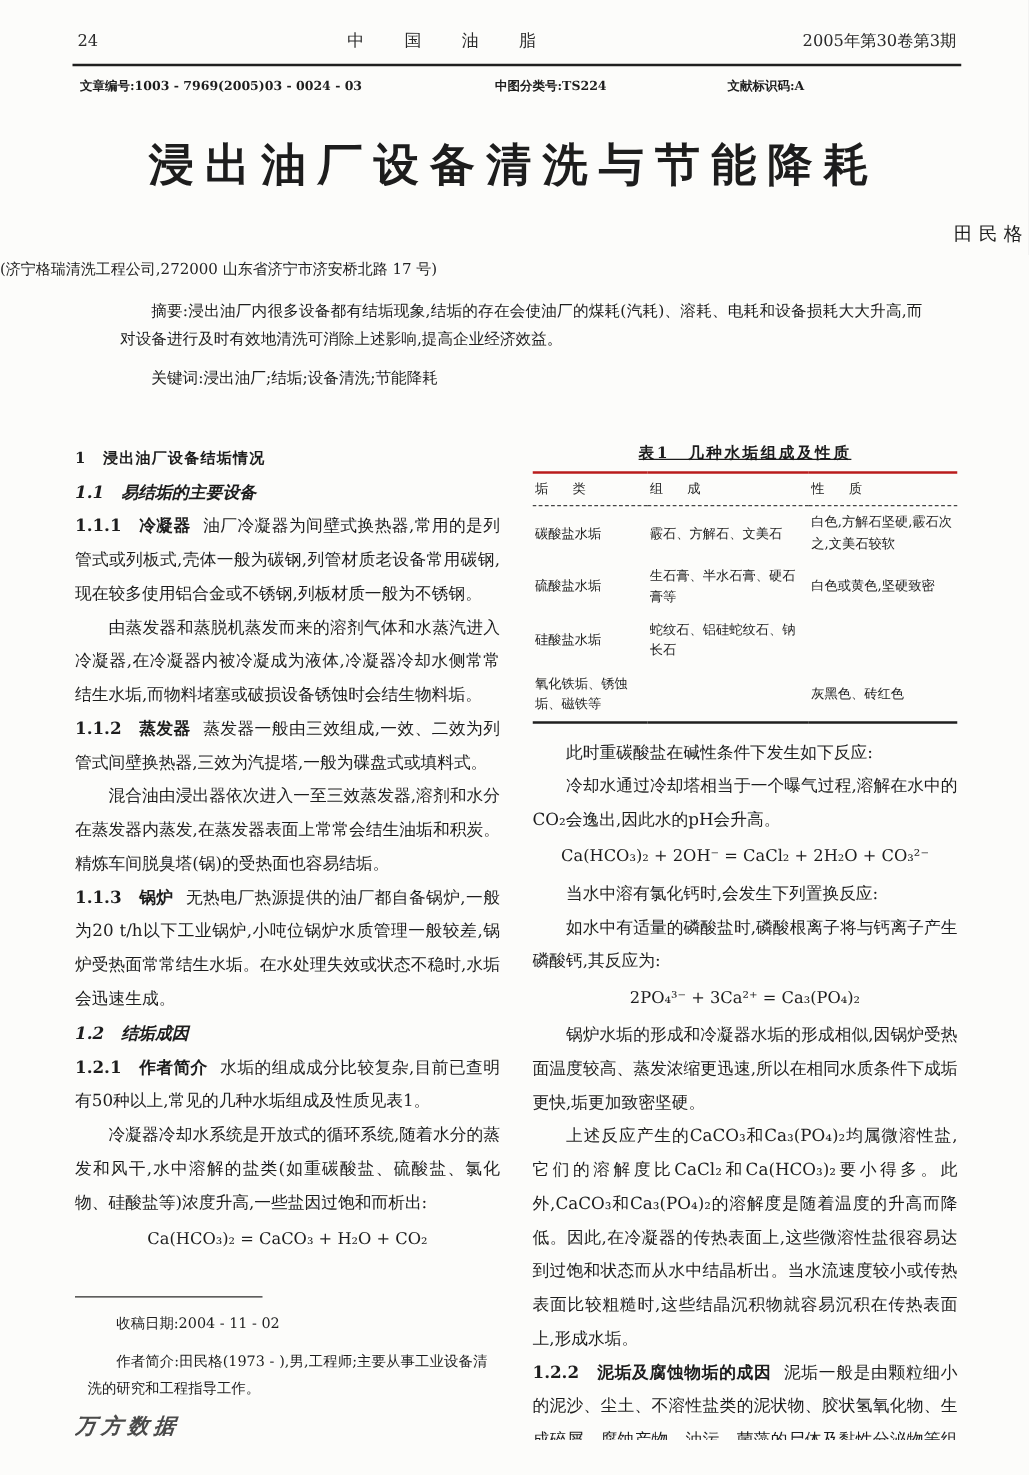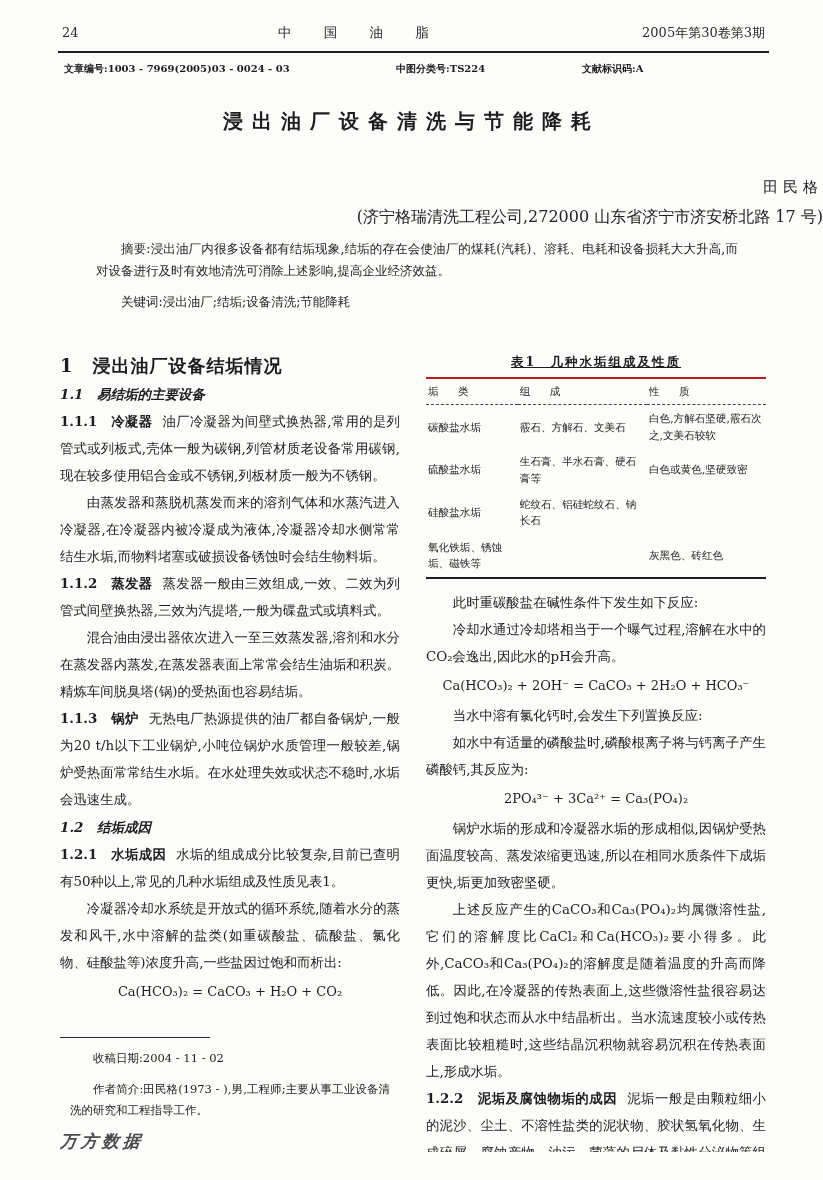--- a/index.html
+++ b/index.html
@@ -12,38 +12,38 @@
   .hdr{position:absolute;top:24px;left:62px;right:58px;display:flex;
        justify-content:space-between;align-items:baseline;font-size:13px;color:#2a2a2a;}
   .hdr .journal{letter-spacing:14px;font-size:13.5px;}
   .hdr-rule{position:absolute;top:51px;left:58px;right:54px;border-top:2.5px solid #1f1f1f;}
   .meta{position:absolute;top:62px;left:64px;right:58px;display:flex;
         font-weight:bold;font-size:10px;white-space:nowrap;}
   .meta .m1{width:332px;}
   .meta .m2{width:186px;}
   
   .title{position:absolute;top:108px;left:0;width:100%;text-align:center;
-         font-size:20px;font-weight:bold;letter-spacing:9px;}
+         font-size:36px;font-weight:bold;letter-spacing:9px;}
   .author{position:absolute;top:178px;left:0;width:100%;text-align:right;
           font-size:15px;letter-spacing:5px;}
-  .affil{position:absolute;top:207px;left:0;width:100%;text-align:right;
-         font-size:16px;color:#222;}
+  .affil{position:absolute;top:207px;left:0;width:100%;text-align:left;
+         font-size:12px;color:#222;}
   
   .abs{position:absolute;top:238px;left:96px;width:642px;font-size:12.5px;
        line-height:22px;text-align:justify;}
   .abs p{margin:0;text-indent:2em;}
   .abs .kw{margin-top:9px;}
   
   .cols{position:absolute;top:352px;left:60px;right:56px;height:800px;
         display:flex;gap:26px;}
   .col{width:340px;display:flex;flex-direction:column;overflow:hidden;}
   .body-txt{font-size:13.4px;line-height:27px;text-align:justify;}
   .body-txt p{margin:0;text-indent:2em;}
   .body-txt p.flush{text-indent:0;}
-  .h1{font-weight:bold;font-size:18px;line-height:28px;letter-spacing:1px;}
+  .h1{font-weight:bold;font-size:12px;line-height:28px;letter-spacing:1px;}
   .h2{font-weight:bold;font-style:italic;font-size:13.5px;line-height:28px;}
   .plabel{font-weight:bold;margin-right:10px;}
   .eq{text-align:center;text-indent:0 !important;font-size:13px;line-height:32px;
       font-family:"DejaVu Serif","Liberation Serif",serif;}
   
   .t-title{text-align:center;font-weight:bold;font-size:12.5px;margin:2px 0 6px 0;
            letter-spacing:2px;text-decoration:underline;}
   table.sct{width:100%;border-collapse:collapse;font-size:10.6px;line-height:1.55;
             border-top:2px solid #b91c1c;border-bottom:2px solid #1f1f1f;
             text-align:left;margin-bottom:10px;}
@@ -92,21 +92,21 @@
     <div class="col">
       <div class="body-txt">
         <div class="h1">1　浸出油厂设备结垢情况</div>
         <div class="h2">1.1　易结垢的主要设备</div>
         <p class="flush"><span class="plabel">1.1.1　冷凝器</span><span>油厂冷凝器为间壁式换热器,常用的是列管式或列板式,壳体一般为碳钢,列管材质老设备常用碳钢,现在较多使用铝合金或不锈钢,列板材质一般为不锈钢。</span></p>
         <p>由蒸发器和蒸脱机蒸发而来的溶剂气体和水蒸汽进入冷凝器,在冷凝器内被冷凝成为液体,冷凝器冷却水侧常常结生水垢,而物料堵塞或破损设备锈蚀时会结生物料垢。</p>
         <p class="flush"><span class="plabel">1.1.2　蒸发器</span><span>蒸发器一般由三效组成,一效、二效为列管式间壁换热器,三效为汽提塔,一般为碟盘式或填料式。</span></p>
         <p>混合油由浸出器依次进入一至三效蒸发器,溶剂和水分在蒸发器内蒸发,在蒸发器表面上常常会结生油垢和积炭。精炼车间脱臭塔(锅)的受热面也容易结垢。</p>
         <p class="flush"><span class="plabel">1.1.3　锅炉</span><span>无热电厂热源提供的油厂都自备锅炉,一般为20 t/h以下工业锅炉,小吨位锅炉水质管理一般较差,锅炉受热面常常结生水垢。在水处理失效或状态不稳时,水垢会迅速生成。</span></p>
         <div class="h2">1.2　结垢成因</div>
-        <p class="flush"><span class="plabel">1.2.1　水垢成因</span><span>水垢的组成成分比较复杂,目前已查明有50种以上,常见的几种水垢组成及性质见表1。</span></p>
+        <p class="flush"><span class="plabel">1.2.1　作者简介</span><span>水垢的组成成分比较复杂,目前已查明有50种以上,常见的几种水垢组成及性质见表1。</span></p>
         <p>冷凝器冷却水系统是开放式的循环系统,随着水分的蒸发和风干,水中溶解的盐类(如重碳酸盐、硫酸盐、氯化物、硅酸盐等)浓度升高,一些盐因过饱和而析出:</p>
         <p class="eq">Ca(HCO₃)₂ = CaCO₃ + H₂O + CO₂</p>
       </div>
 
       <div class="footnote">
         <div class="fn-rule"></div>
         <p>收稿日期:2004 - 11 - 02</p>
         <p>作者简介:田民格(1973 - ),男,工程师;主要从事工业设备清洗的研究和工程指导工作。</p>
         <div class="watermark">万方数据</div>
       </div>
@@ -143,21 +143,21 @@
             <td class="c1">氧化铁垢、锈蚀垢、磁铁等</td>
             <td class="c2"></td>
             <td class="c3">灰黑色、砖红色</td>
           </tr>
         </tbody>
       </table>
 
       <div class="body-txt">
         <p>此时重碳酸盐在碱性条件下发生如下反应:</p>
         <p>冷却水通过冷却塔相当于一个曝气过程,溶解在水中的CO₂会逸出,因此水的pH会升高。</p>
-        <p class="eq">Ca(HCO₃)₂ + 2OH⁻ = CaCO₃ + 2H₂O + HCO₃⁻</p>
+        <p class="eq">Ca(HCO₃)₂ + 2OH⁻ = CaCl₂ + 2H₂O + CO₃²⁻</p>
         <p>当水中溶有氯化钙时,会发生下列置换反应:</p>
         <p>如水中有适量的磷酸盐时,磷酸根离子将与钙离子产生磷酸钙,其反应为:</p>
         <p class="eq">2PO₄³⁻ + 3Ca²⁺ = Ca₃(PO₄)₂</p>
         <p>锅炉水垢的形成和冷凝器水垢的形成相似,因锅炉受热面温度较高、蒸发浓缩更迅速,所以在相同水质条件下成垢更快,垢更加致密坚硬。</p>
         <p>上述反应产生的CaCO₃和Ca₃(PO₄)₂均属微溶性盐,它们的溶解度比CaCl₂和Ca(HCO₃)₂要小得多。此外,CaCO₃和Ca₃(PO₄)₂的溶解度是随着温度的升高而降低。因此,在冷凝器的传热表面上,这些微溶性盐很容易达到过饱和状态而从水中结晶析出。当水流速度较小或传热表面比较粗糙时,这些结晶沉积物就容易沉积在传热表面上,形成水垢。</p>
         <p class="flush"><span class="plabel">1.2.2　泥垢及腐蚀物垢的成因</span><span>泥垢一般是由颗粒细小的泥沙、尘土、不溶性盐类的泥状物、胶状氢氧化物、生成碎屑、腐蚀产物、油污、菌藻的尸体及黏性分泌物等组成。上述物质在冷却水中起到对CaCO₃微结晶的晶核作用,加速了CaCO₃结晶析出的过程。当含有这些物质的水流经换热表面时,容易</span></p>
       </div>
     </div>
 
   </div>

